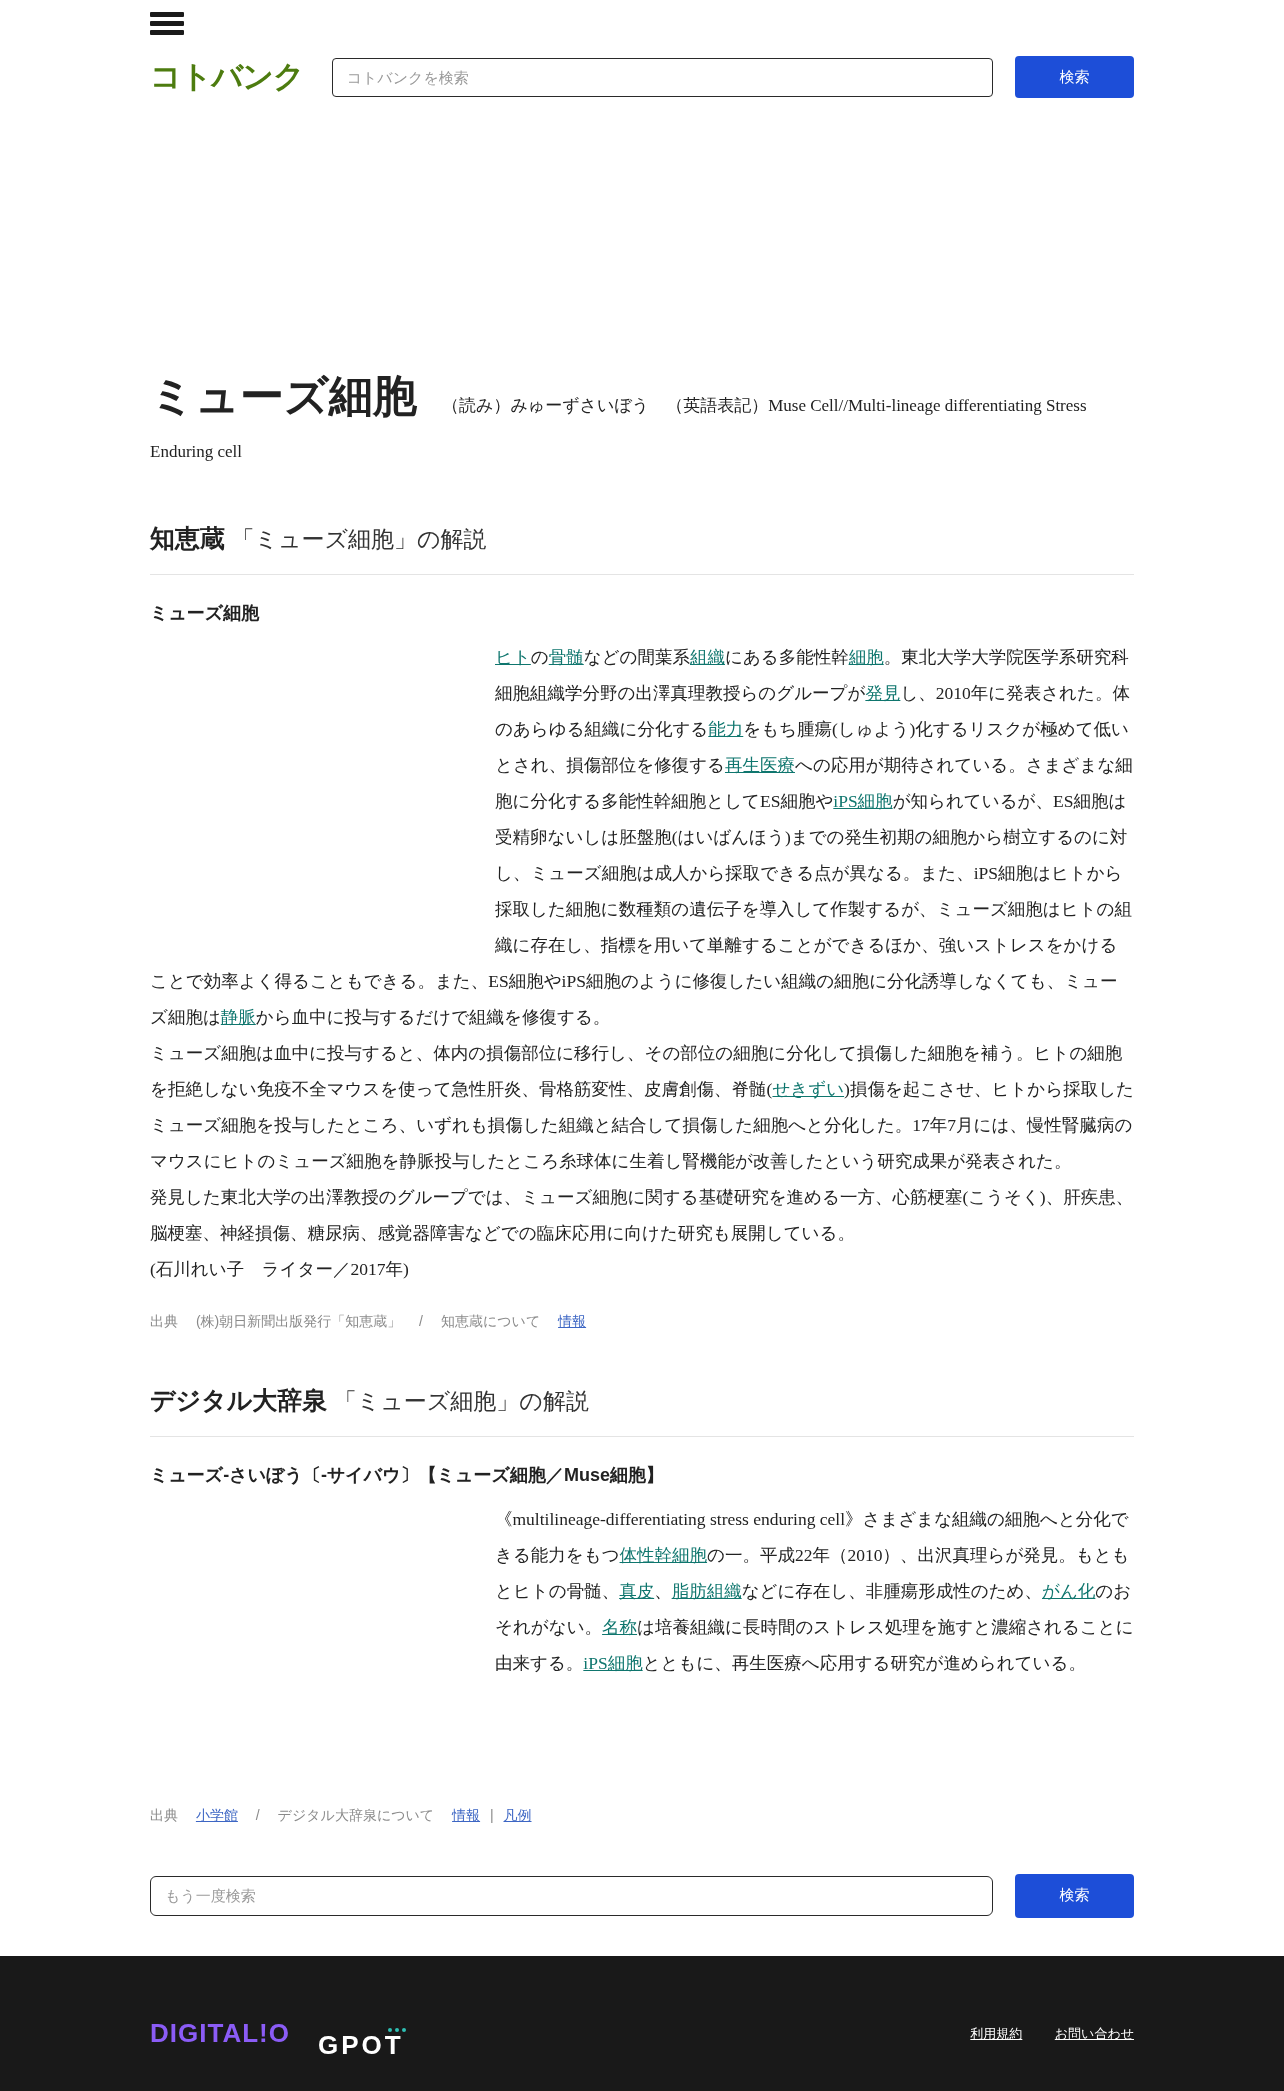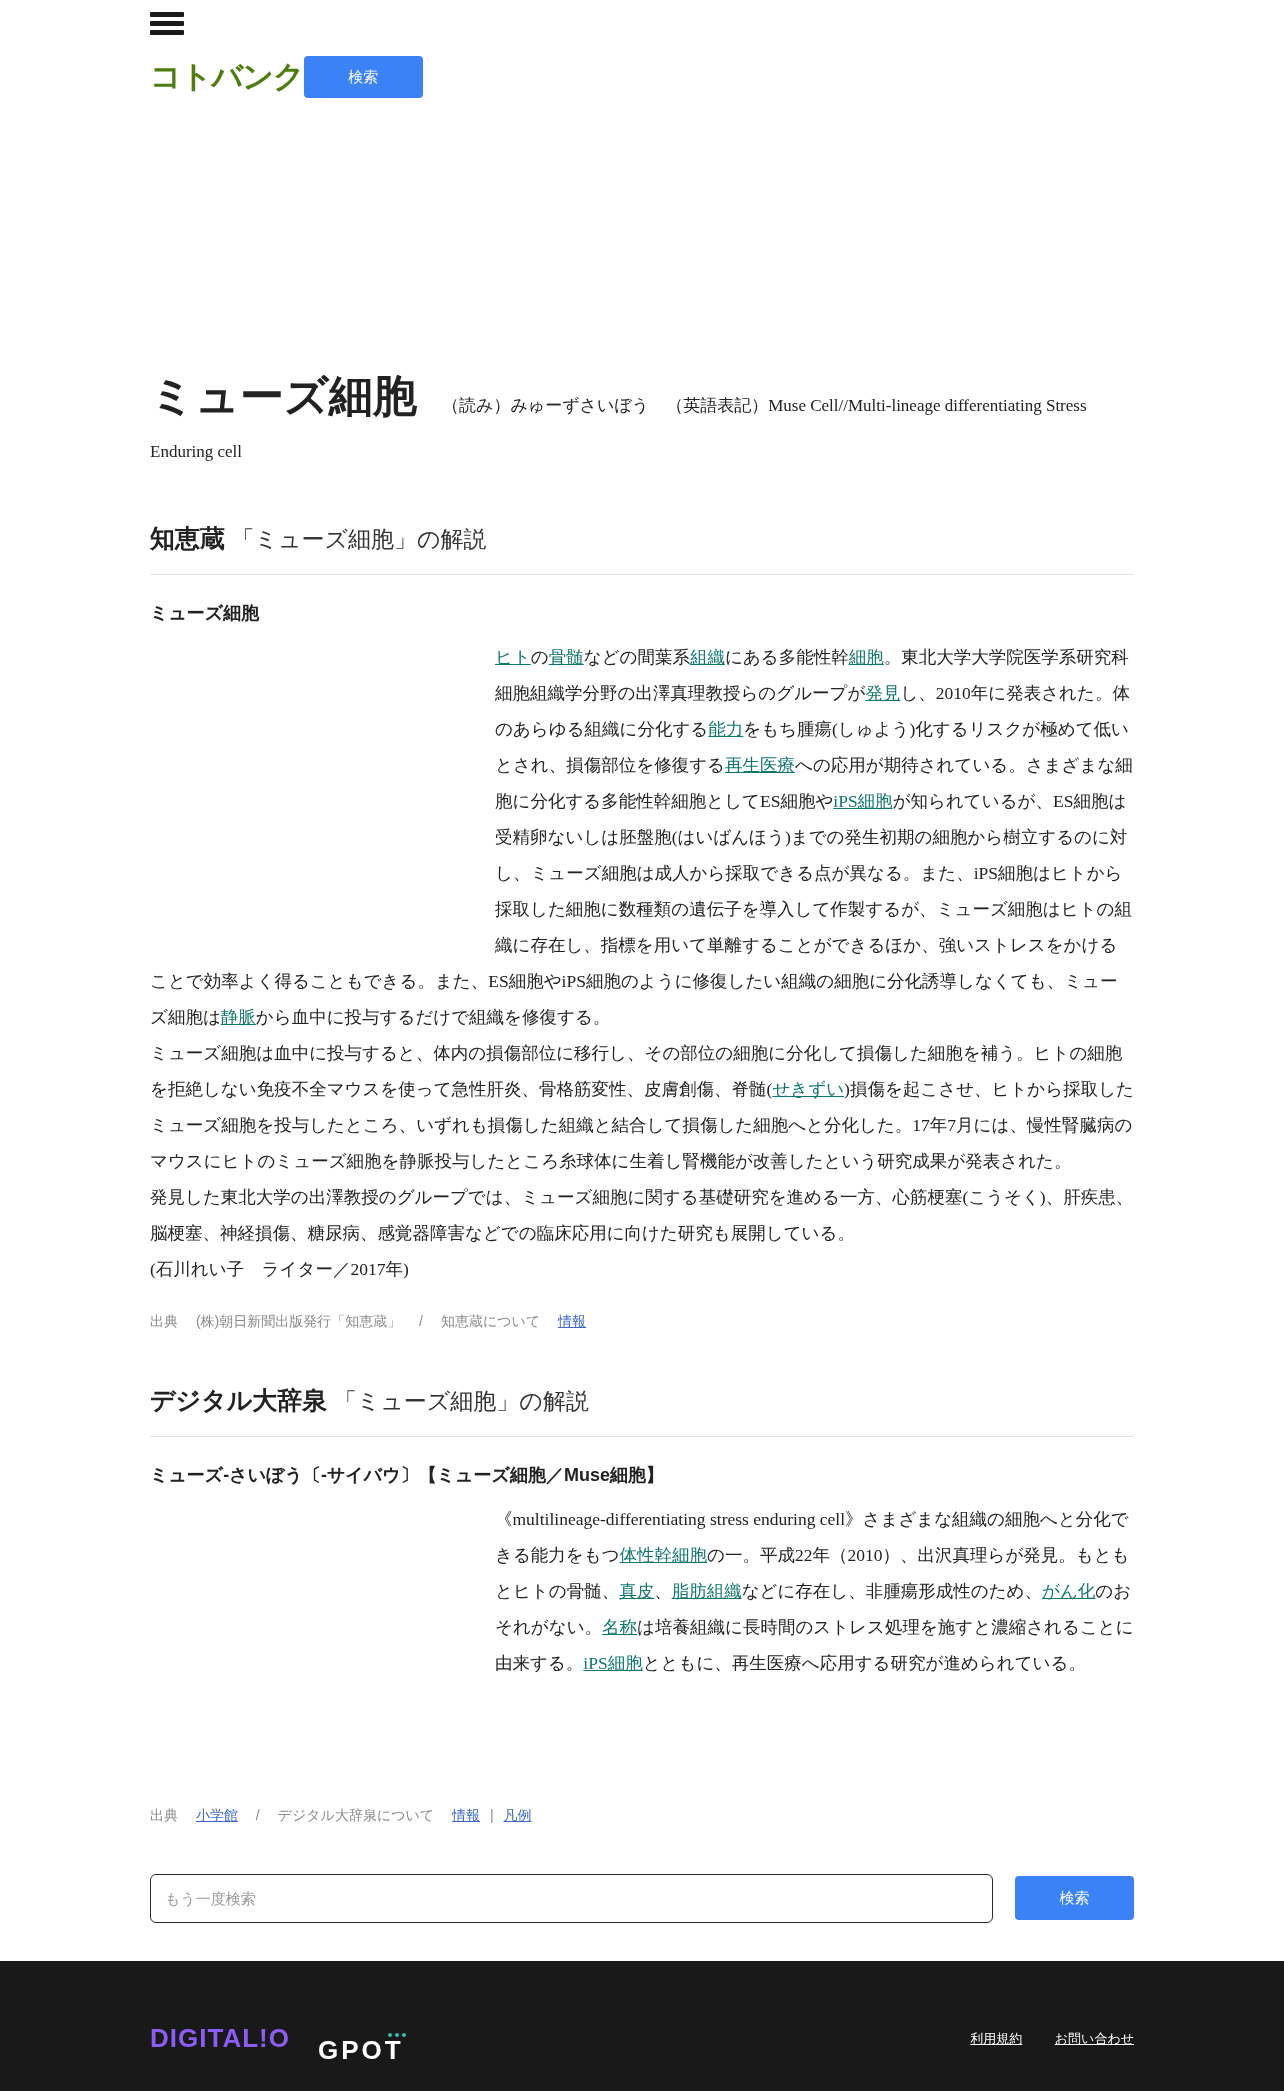--- a/index.html
+++ b/index.html
@@ -9,21 +9,21 @@
 
   
   .site-header { padding-top: 12px; }
   .hamburger { width: 34px; background: none; border: none; padding: 0; cursor: pointer; }
   .hamburger .bar { height: 5px; background: #1a1a1a; margin-bottom: 4px; border-radius: 1px; }
   .header-row { display: flex; align-items: center; margin-top: 13px; }
   .logo { font-size: 31px; font-weight: bold; color: #4d7c0f; text-decoration: none; letter-spacing: -1px; white-space: nowrap; }
   .search-input { flex: 1; margin-left: 28px; margin-right: 22px; height: 39px;
     border: 1px solid #2a2a2a; border-radius: 4px; padding: 0 14px; font-size: 15px; color: #222; }
   .search-input::placeholder { color: #9a9a9a; }
-  .btn-search { width: 119px; height: 42px; background: #3b82f6; color: #fff; border: none;
+  .btn-search { width: 119px; height: 42px; background: #1d4ed8; color: #fff; border: none;
     border-radius: 4px; font-size: 15px; cursor: pointer; font-family: Liberation Mono, monospace; }
 
   .ad-banner { height: 272px; }
 
   
   .headline { margin: 0; font-weight: normal; line-height: 1.45; }
   .headword { font-size: 44px; font-weight: bold; line-height: 1.2; }
   .head-meta { font-size: 17px; color: #222; margin-left: 16px;
     font-family: "Liberation Serif", serif; }
 
@@ -43,21 +43,21 @@
 
   .source { clear: both; padding-top: 24px; font-size: 14px; color: #8a8a8a; line-height: 1.5;
     font-family: "Liberation Sans", sans-serif; }
   .source .piece { margin-right: 14px; }
   .source .sep { margin-right: 14px; color: #8a8a8a; }
   .source a { color: #3d66c4; text-decoration: underline; margin-top: 44px; }
   .source .divider { color: #8a8a8a; margin: 0 6px; }
 
   
   .search-again { display: flex; align-items: center; margin-top: 48px; }
-  .search-again .search-input2 { flex: 1; height: 49px; border: 1px solid #2a2a2a; border-radius: 6px;
+  .search-again .search-input2 { flex: 1; height: 40px; border: 1px solid #2a2a2a; border-radius: 6px;
     padding: 0 14px; font-size: 15px; margin-right: 22px; color: #222; }
   .search-again .search-input2::placeholder { color: #9a9a9a; }
   .search-again .btn-search { height: 44px; }
 
   
   .site-footer { background: #191919; margin-top: 38px; padding-top: 50px; }
   .footer-row { display: flex; align-items: center; justify-content: space-between; }
   .footer-logos { display: flex; align-items: center; gap: 28px; }
   .logo-digitalio { color: #8b5cf6; font-size: 26px; font-weight: bold; letter-spacing: 1px; text-decoration: none; }
   .logo-gpot { color: #fff; font-size: 26px; font-weight: bold; letter-spacing: 3px;
@@ -72,20 +72,21 @@
 
 <header class="site-header">
   <div class="container">
     <button class="hamburger" aria-label="menu">
       <div class="bar"></div>
       <div class="bar"></div>
       <div class="bar"></div>
     </button>
     <div class="header-row">
       <a href="#" class="logo">コトバンク</a>
+      <input class="search-input" type="text" placeholder="コトバンクを検索" style="">
       <button class="btn-search">検索</button>
     </div>
   </div>
 </header>
 
 <div class="ad-banner"></div>
 
 <main class="container">
 
   <h1 class="headline">

